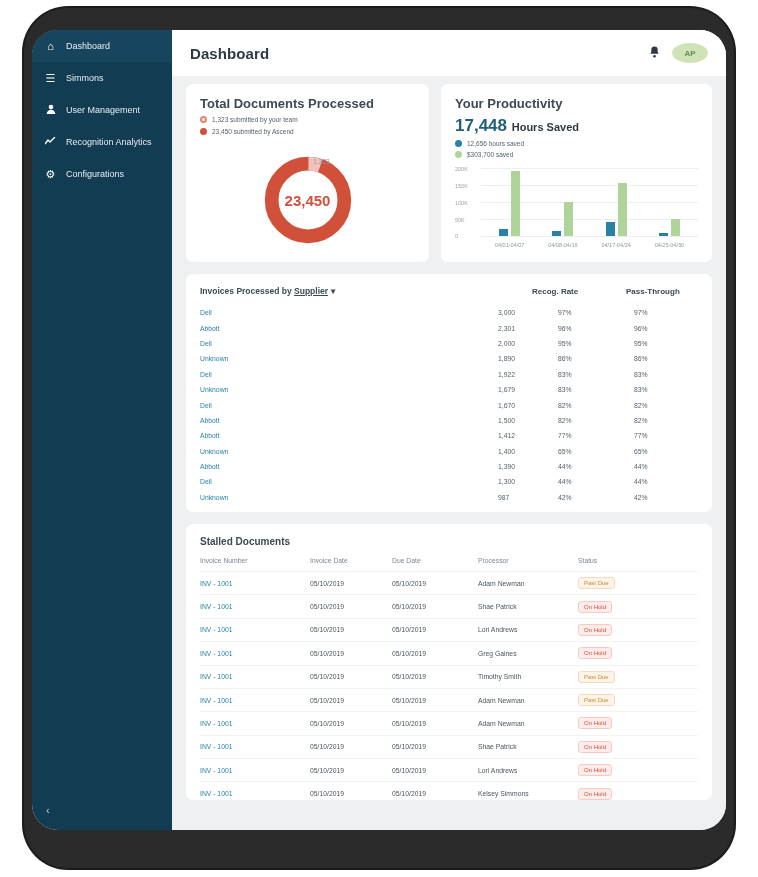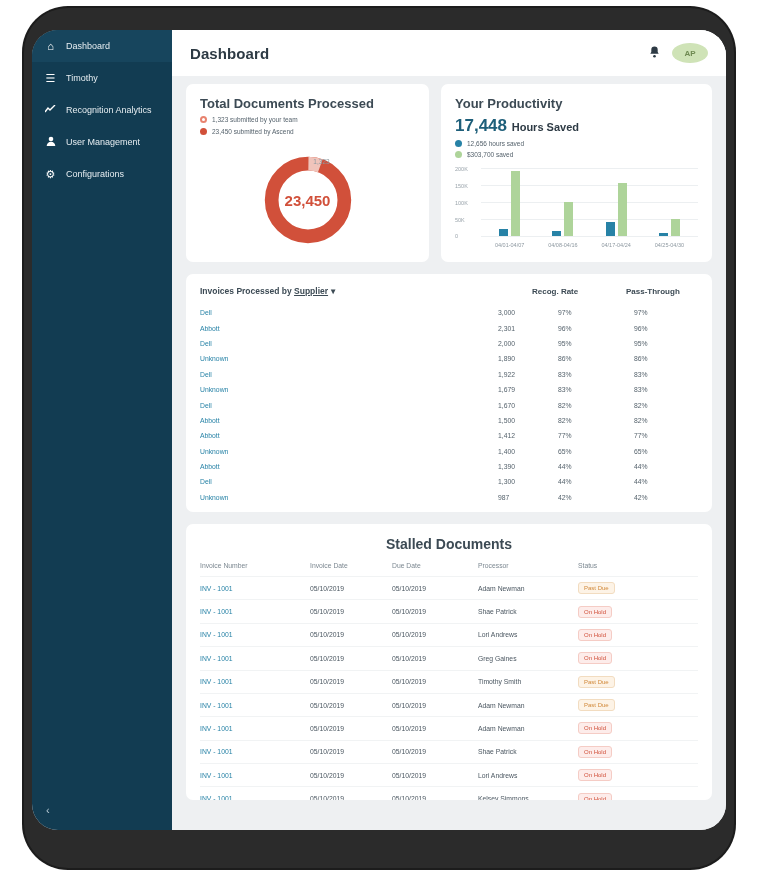--- a/index.html
+++ b/index.html
@@ -94,21 +94,21 @@
   #sup-rows { margin-top: 9px; position: relative; }
   .sup-row { display: flex; align-items: center; height: 15.4px; font-size: 6.8px; }
   .sup-name { width: 52px; color: #2782a6; }
   .sup-barwrap { width: 232px; }
   .sup-bar { height: 5px; background: #bcd9a9; border-radius: 1px; }
   .sup-count { width: 74px; text-align: left; color: #55626c; padding-left: 14px;}
   .sup-recog { width: 76px; color: #55626c; }
   .sup-pass { width: 60px; color: #55626c; }
   
   #stalled-card { margin-top: 12px; height: 276px; }
-  #stalled-title { font-size: 14px; font-weight: bold; color: #3c4a54; text-align: center; }
+  #stalled-title { font-size: 10px; font-weight: bold; color: #3c4a54; }
   table { width: 100%; border-collapse: collapse; margin-top: 10px; }
   th { font-size: 6.8px; font-weight: normal; color: #7c8891; text-align: left; padding: 0 0 7px 0; }
   td { font-size: 6.8px; color: #4b5761; padding: 5.2px 0; border-top: 1px solid #f1f3f4; }
   td.inv a { color: #2782a6; text-decoration: none; }
   .badge { display: inline-block; font-size: 6px; padding: 2px 5px; border-radius: 3px; }
   .badge.pastdue { color: #d1893a; background: #fdf3e6; border: 1px solid #f2dcc0; }
   .badge.onhold { color: #d1503a; background: #fdecea; border: 1px solid #f5ccc5; }
   .col1 { width: 110px; } .col2 { width: 82px; } .col3 { width: 86px; } .col4 { width: 100px; }
 </style>
 </head>
@@ -117,38 +117,38 @@
 <div id="frame">
   <div id="screen">
 
     <div id="sidebar">
       <div class="nav-item active">
         <span class="ic">⌂</span>
         <span class="lbl">Dashboard</span>
       </div>
       <div class="nav-item">
         <span class="ic">☰</span>
-        <span class="lbl">Timothy</span>
-      </div>
-      <div class="nav-item">
-        <span class="ic">
-          <svg width="11" height="9" viewBox="0 0 11 9">
-              <polyline points="0,7 3,3 5,5 10,0" fill="none" stroke="#ffffff" stroke-width="1.4"></polyline>
-            </svg>
-        </span>
-        <span class="lbl">Recognition Analytics</span>
+        <span class="lbl">Simmons</span>
       </div>
       <div class="nav-item">
         <span class="ic">
           <svg width="10" height="10" viewBox="0 0 10 10">
               <circle cx="5" cy="3" r="2.3" fill="#ffffff"></circle>
               <path d="M0.7 10a4.3 4.3 0 0 1 8.6 0z" fill="#ffffff"></path>
             </svg>
         </span>
         <span class="lbl">User Management</span>
+      </div>
+      <div class="nav-item">
+        <span class="ic">
+          <svg width="11" height="9" viewBox="0 0 11 9">
+              <polyline points="0,7 3,3 5,5 10,0" fill="none" stroke="#ffffff" stroke-width="1.4"></polyline>
+            </svg>
+        </span>
+        <span class="lbl">Recognition Analytics</span>
       </div>
       <div class="nav-item">
         <span class="ic">⚙</span>
         <span class="lbl">Configurations</span>
       </div>
       <div id="sidebar-collapse">
         <span>‹</span>
       </div>
     </div>
 

